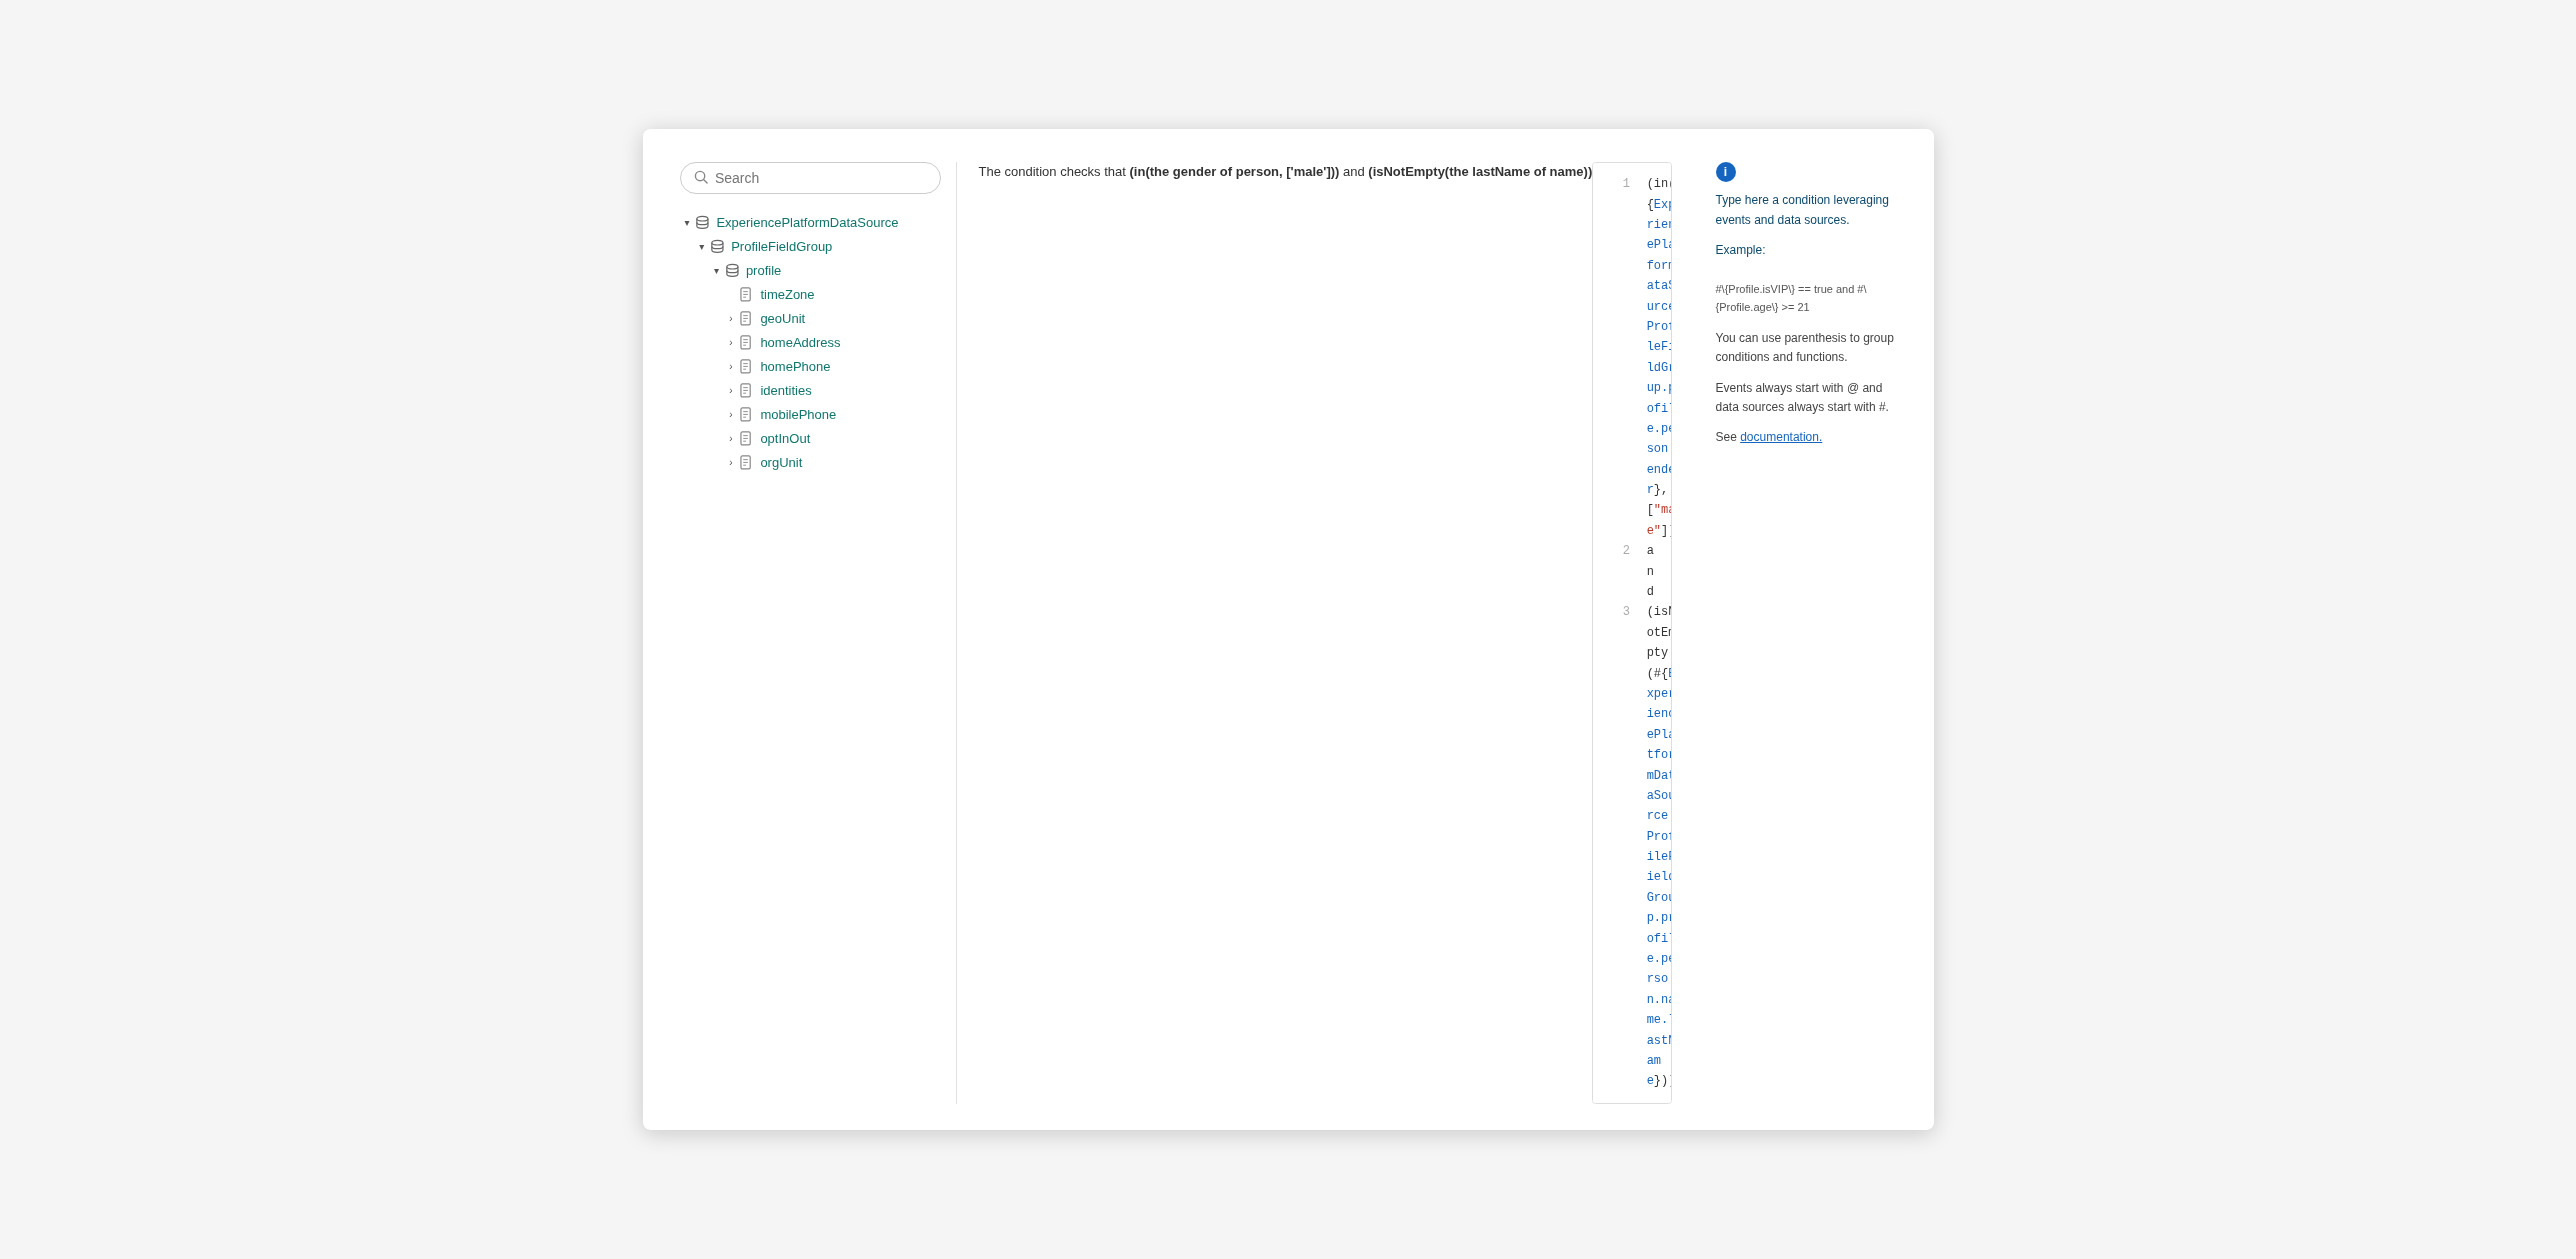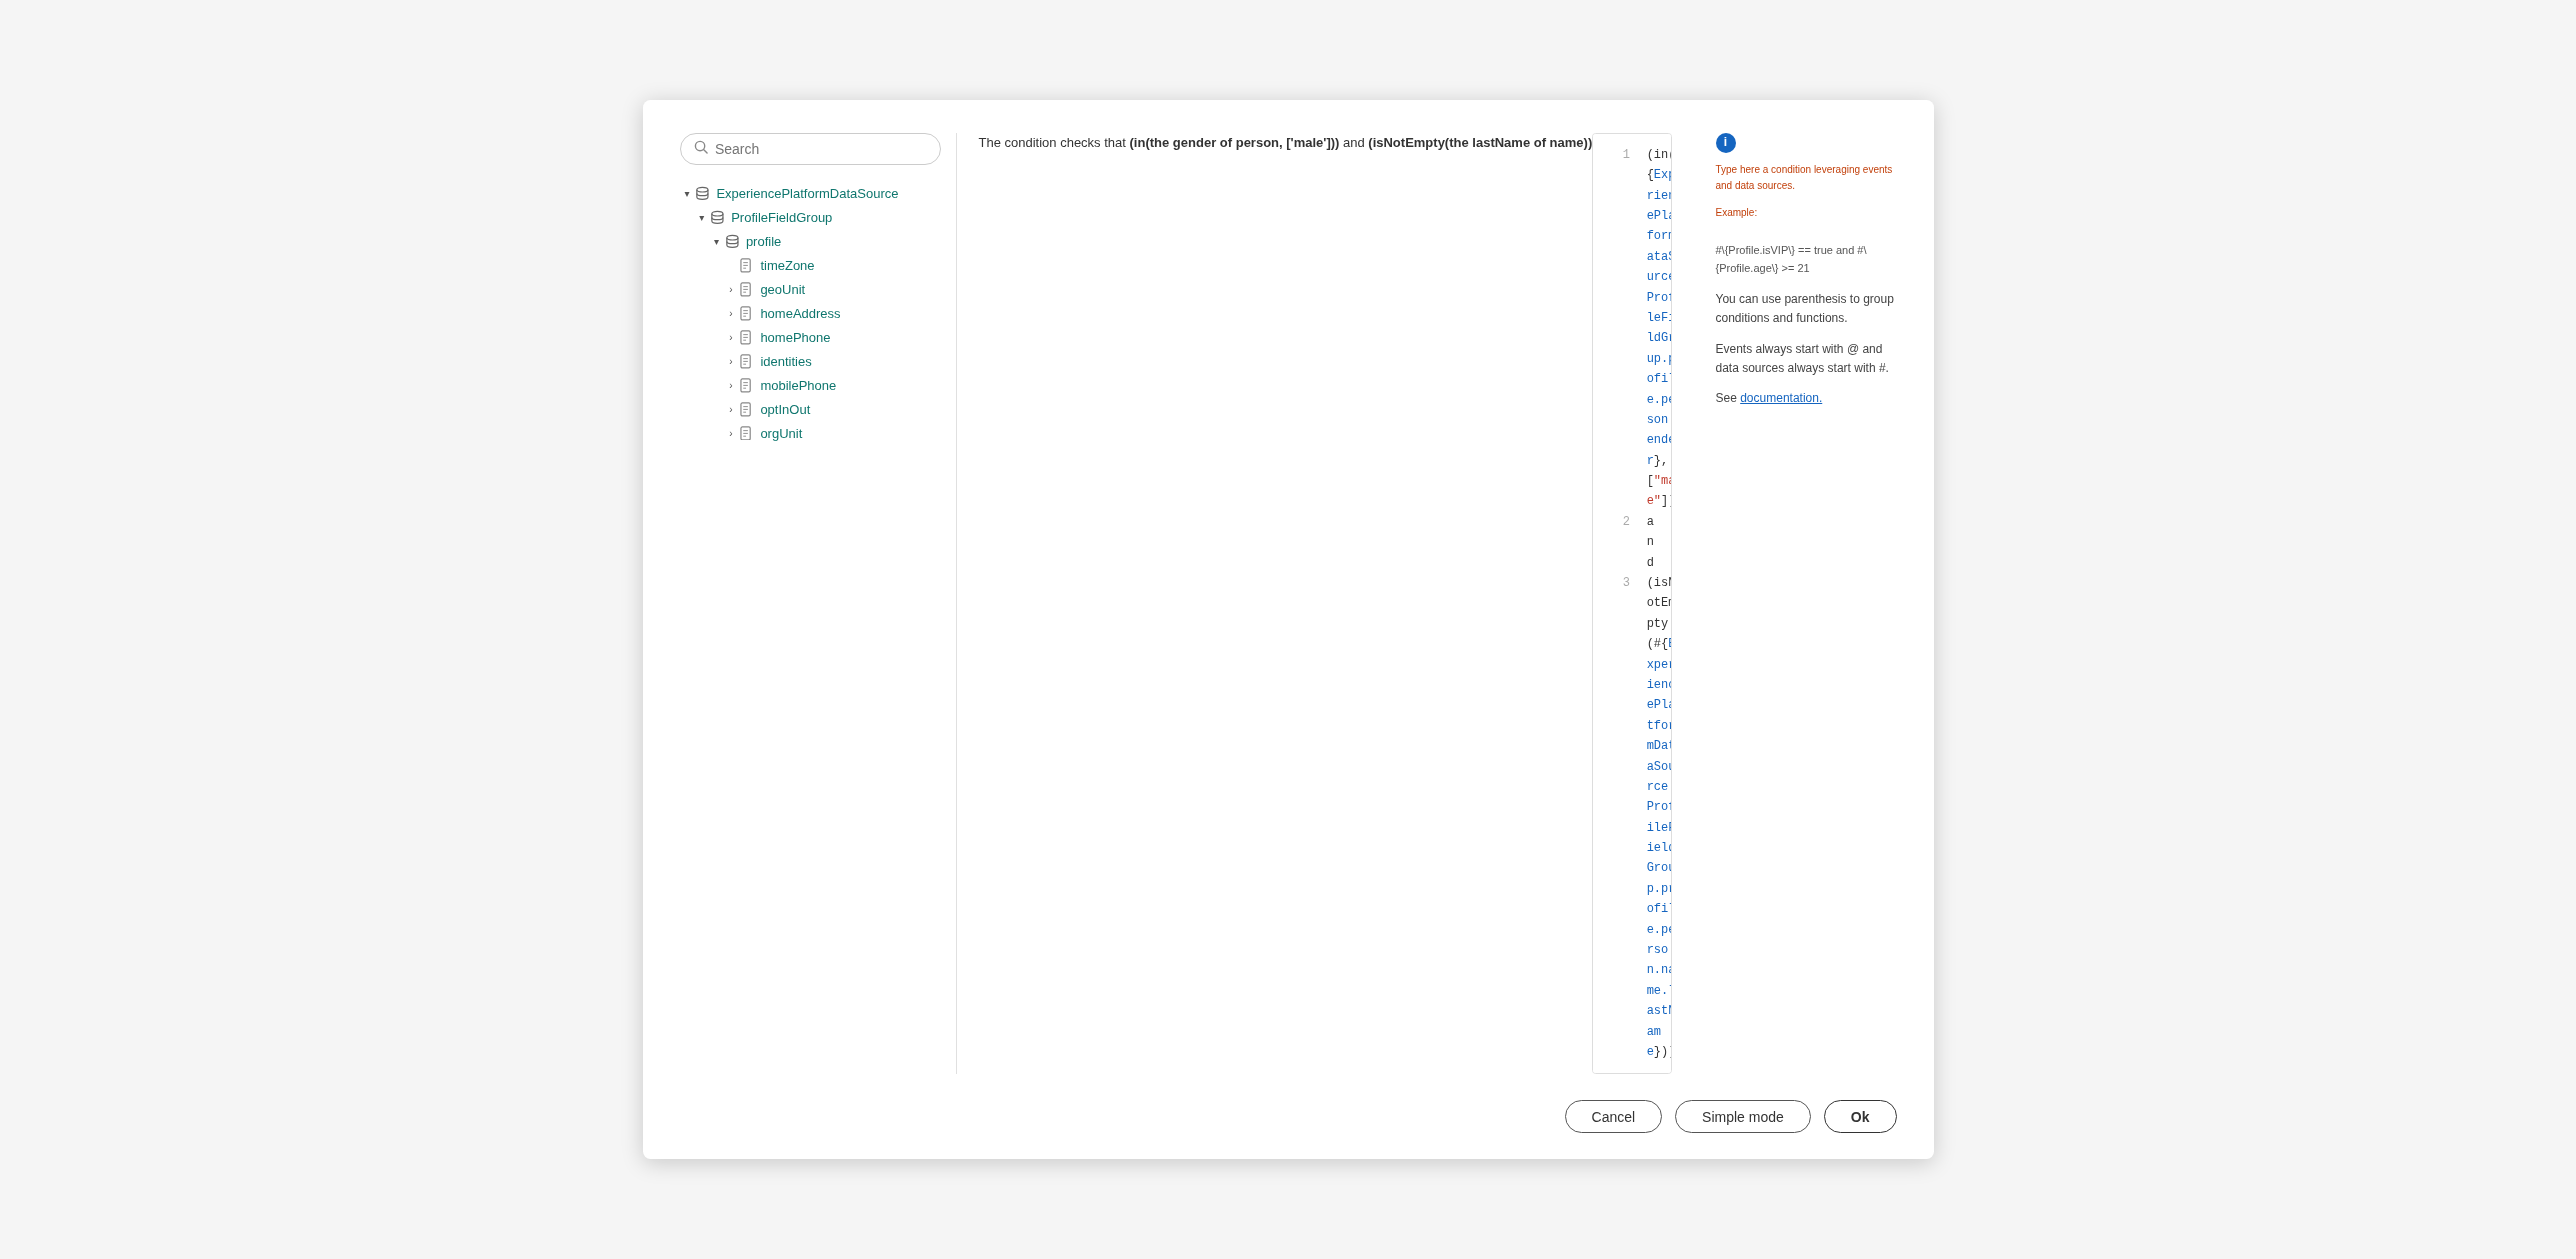--- a/index.html
+++ b/index.html
@@ -138,21 +138,21 @@
       line-height: 1.6;
     }
     .info-icon {
       width: 20px; height: 20px;
       background: #1565c0;
       border-radius: 50%;
       display: inline-flex; align-items: center; justify-content: center;
       color: #fff; font-size: 12px; font-weight: bold;
       margin-bottom: 9.2px;
     }
-    .info-text { margin-bottom: 11px; color: #c2410c; font-size: 10px; }
+    .info-text { margin-bottom: 11px; color: #0c4a6e; font-size: 12px; }
     .info-example { color: #333; font-size: 11.5px; font-style: italic; margin-bottom: 11px; }
     .info-note { color: #444; font-size: 12px; margin-bottom: 11px; }
     .info-link { color: #1565c0; text-decoration: underline; cursor: pointer; }
 
     
     .dialog-footer {
       display: flex;
       justify-content: flex-end;
       align-items: center;
       margin-top: 26px;
@@ -372,19 +372,14 @@
       <div class="info-text" style="margin-bottom:21px;">Example:</div>
       <div class="info-example" style="font-style:normal; font-size:11px; color:#555; margin-bottom:13px;">#\{Profile.isVIP\} == true and #\{Profile.age\} &gt;= 21</div>
       <div class="info-note">You can use parenthesis to group conditions and functions.</div>
       <div class="info-note">Events always start with @ and data sources always start with #.</div>
       <div class="info-note">
         <span>See </span><span class="info-link">documentation.</span>
       </div>
     </div>
   </div>
 
-  <div class="dialog-footer">
-    <button class="btn">Cancel</button>
-    <button class="btn">Simple mode</button>
-    <button class="btn btn-ok">Ok</button>
-  </div>
 </div>
 
 
 </body></html>

